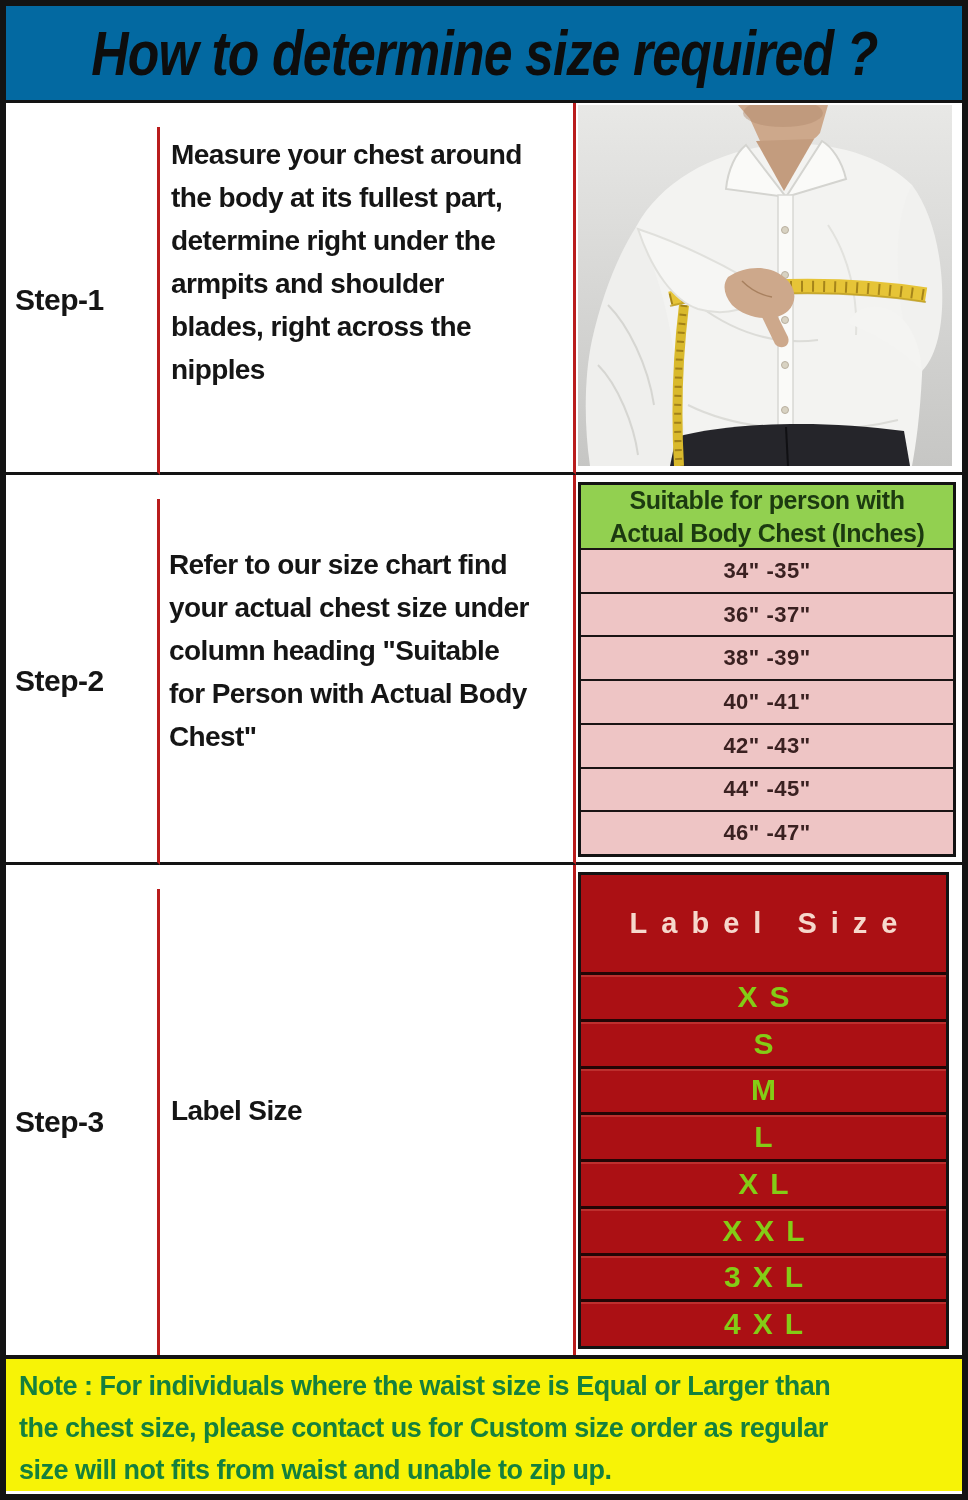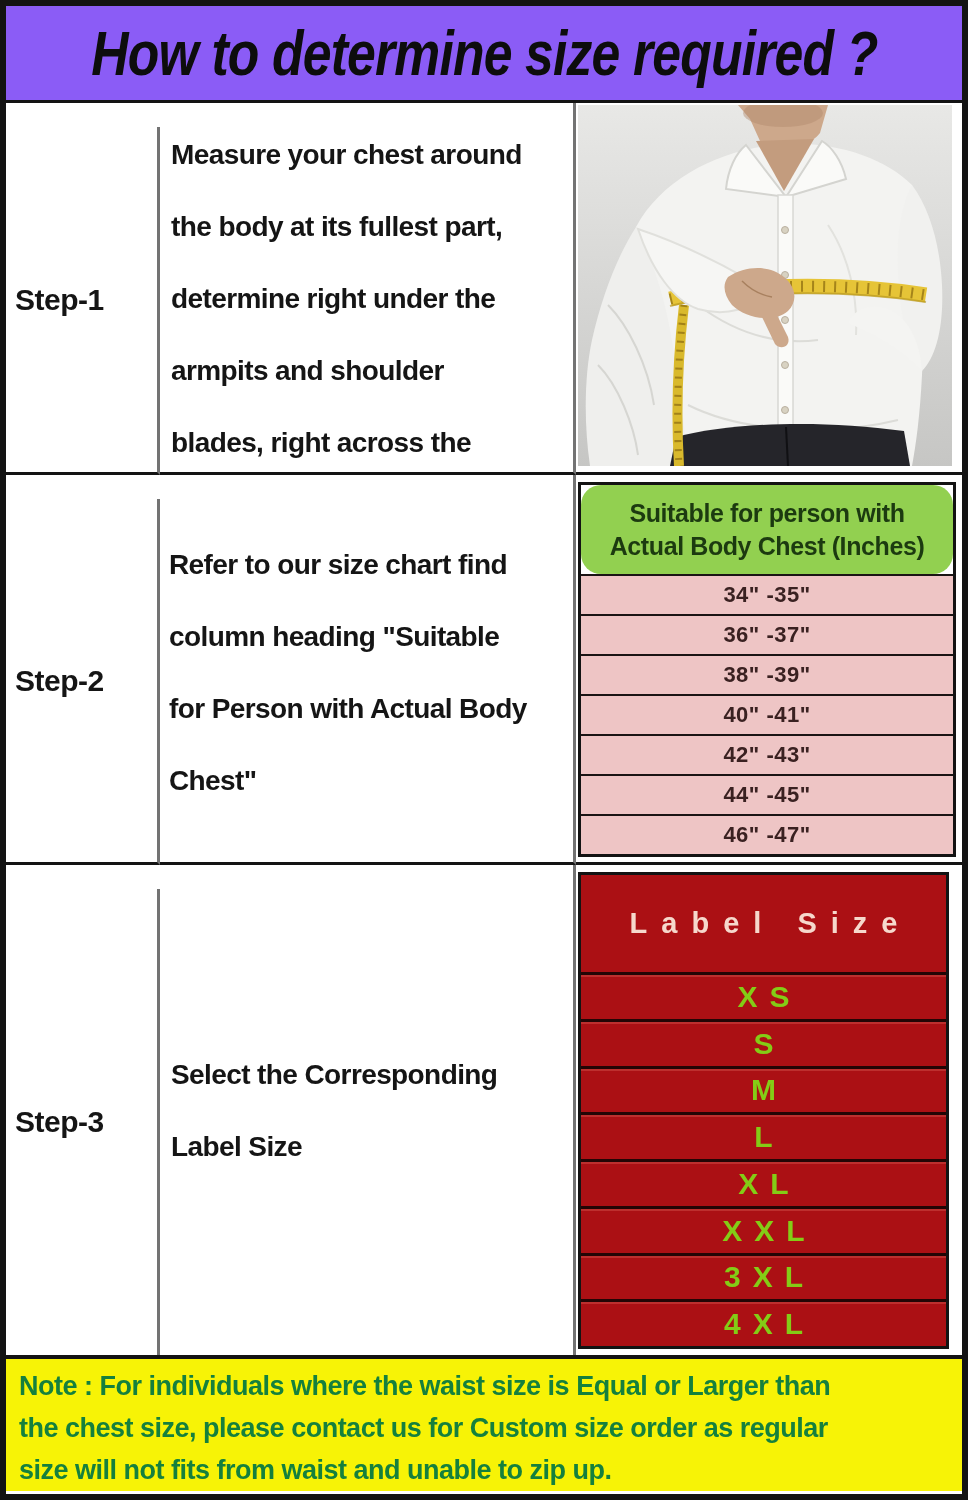--- a/index.html
+++ b/index.html
@@ -9,57 +9,57 @@
     border:6px solid #131313;
     background:#ffffff;
     font-weight:700; color:#151515;
     overflow:hidden; position:relative;
     margin:0 auto;
   }
   
   .title-bar {
     height:97px; border-bottom:3px solid #131313;
     display:flex; align-items:center; justify-content:center;
-    background:#8b5cf6;
+    background:#0369a1;
   }
   .title-text {
     font-style:italic; font-weight:700; font-size:63px;
     white-space:nowrap; letter-spacing:-1px;
     display:inline-block; transform:scaleX(0.82); color:#0d0d0d;
   }
   
   .grid {
     display:grid;
     grid-template-columns:154px 416px 386px;
     grid-template-rows:372px 390px 490px;
   }
   .cell { border-color:#131313; overflow:hidden; }
-  .c-step, .c-desc { border-right:3px solid #737373;gap:29px; }
+  .c-step, .c-desc { border-right:3px solid #b91c1c; }
   .r1, .r2 { border-bottom:3px solid #131313; }
   .c-step {
     display:flex; align-items:center;
     padding-left:9px; font-size:30px; letter-spacing:-0.5px;margin-top:24px;
   }
   .c-desc { display:flex; flex-direction:column; font-size:28px; letter-spacing:-0.6px; }
   .c-desc .line { white-space:nowrap; line-height:43px; }
   .desc1 { padding:30px 0 0 11px; }
   .desc2 { padding:68px 0 0 9px; }
   .desc3 { justify-content:center; padding-left:11px; }
   .c-visual { position:relative; background:#ffffff; }
 
   
   .size-chart {
     margin:7px 6px 5px 2px; height:375px;
     border:3px solid #131313;
     display:flex; flex-direction:column;
   }
   .chart-header {
-    height:89px; background:#92d050; color:#1c3a10;
+    height:63px; background:#92d050; color:#1c3a10;
     display:flex; flex-direction:column; align-items:center; justify-content:center;
-    font-size:25px; line-height:33px; letter-spacing:-0.4px; text-align:center;border-radius:20px;
+    font-size:25px; line-height:33px; letter-spacing:-0.4px; text-align:center;
   }
   .pink-row {
     flex:1; background:#eec5c5; color:#3a2121;
     border-top:2px solid #1a1414;
     display:flex; align-items:center; justify-content:center;
     font-size:22px; letter-spacing:0.5px;
   }
   
   .label-table {
     margin:7px 13px 6px 2px; height:477px;
@@ -181,20 +181,21 @@
           </g>
         </svg>
       </div>
     </div>
 
     <div class="cell c-step r2">
       <span>Step-2</span>
     </div>
     <div class="cell c-desc desc2 r2">
       <div class="line">Refer to our size chart find</div>
+      <div class="line">your actual chest size under</div>
       <div class="line">column heading "Suitable</div>
       <div class="line">for Person with Actual Body</div>
       <div class="line">Chest"</div>
     </div>
     <div class="cell c-visual r2">
       <div class="size-chart">
         <div class="chart-header">
           <div>Suitable for person with</div>
           <div>Actual Body Chest (Inches)</div>
         </div>
@@ -205,21 +206,20 @@
         <div class="pink-row">42" -43"</div>
         <div class="pink-row">44" -45"</div>
         <div class="pink-row">46" -47"</div>
       </div>
     </div>
 
     <div class="cell c-step">
       <span>Step-3</span>
     </div>
     <div class="cell c-desc desc3">
-      <div class="line">Select the Corresponding</div>
       <div class="line">Label Size</div>
     </div>
     <div class="cell c-visual">
       <div class="label-table">
         <div class="label-header">Label Size</div>
         <div class="red-row">XS</div>
         <div class="red-row">S</div>
         <div class="red-row">M</div>
         <div class="red-row">L</div>
         <div class="red-row">XL</div>

